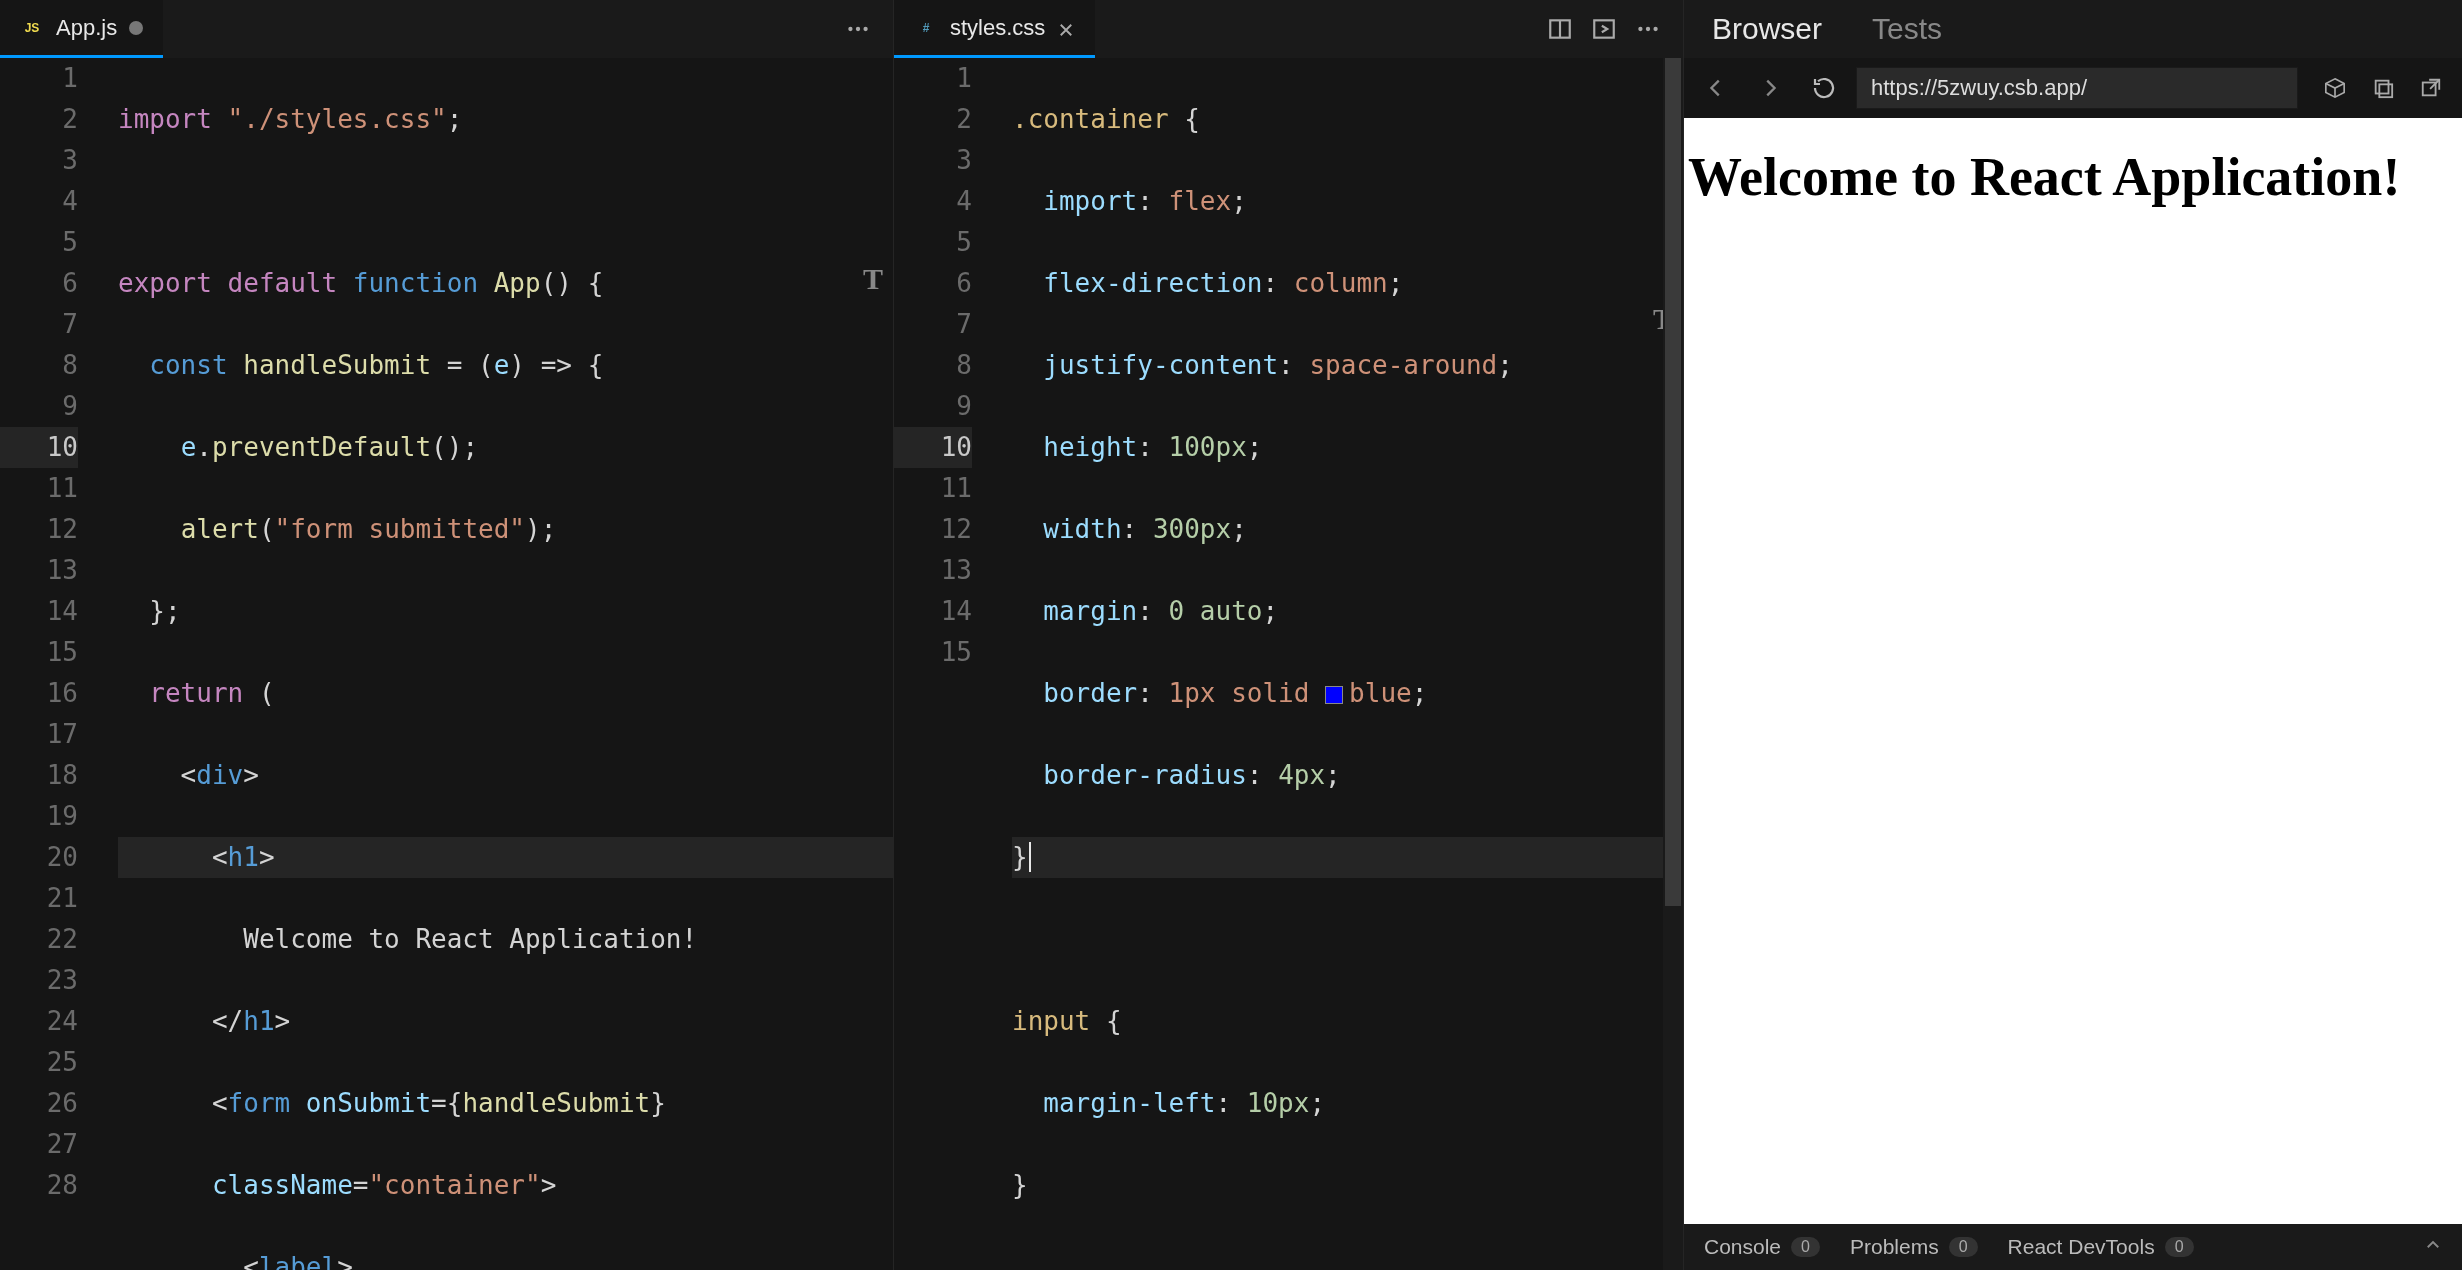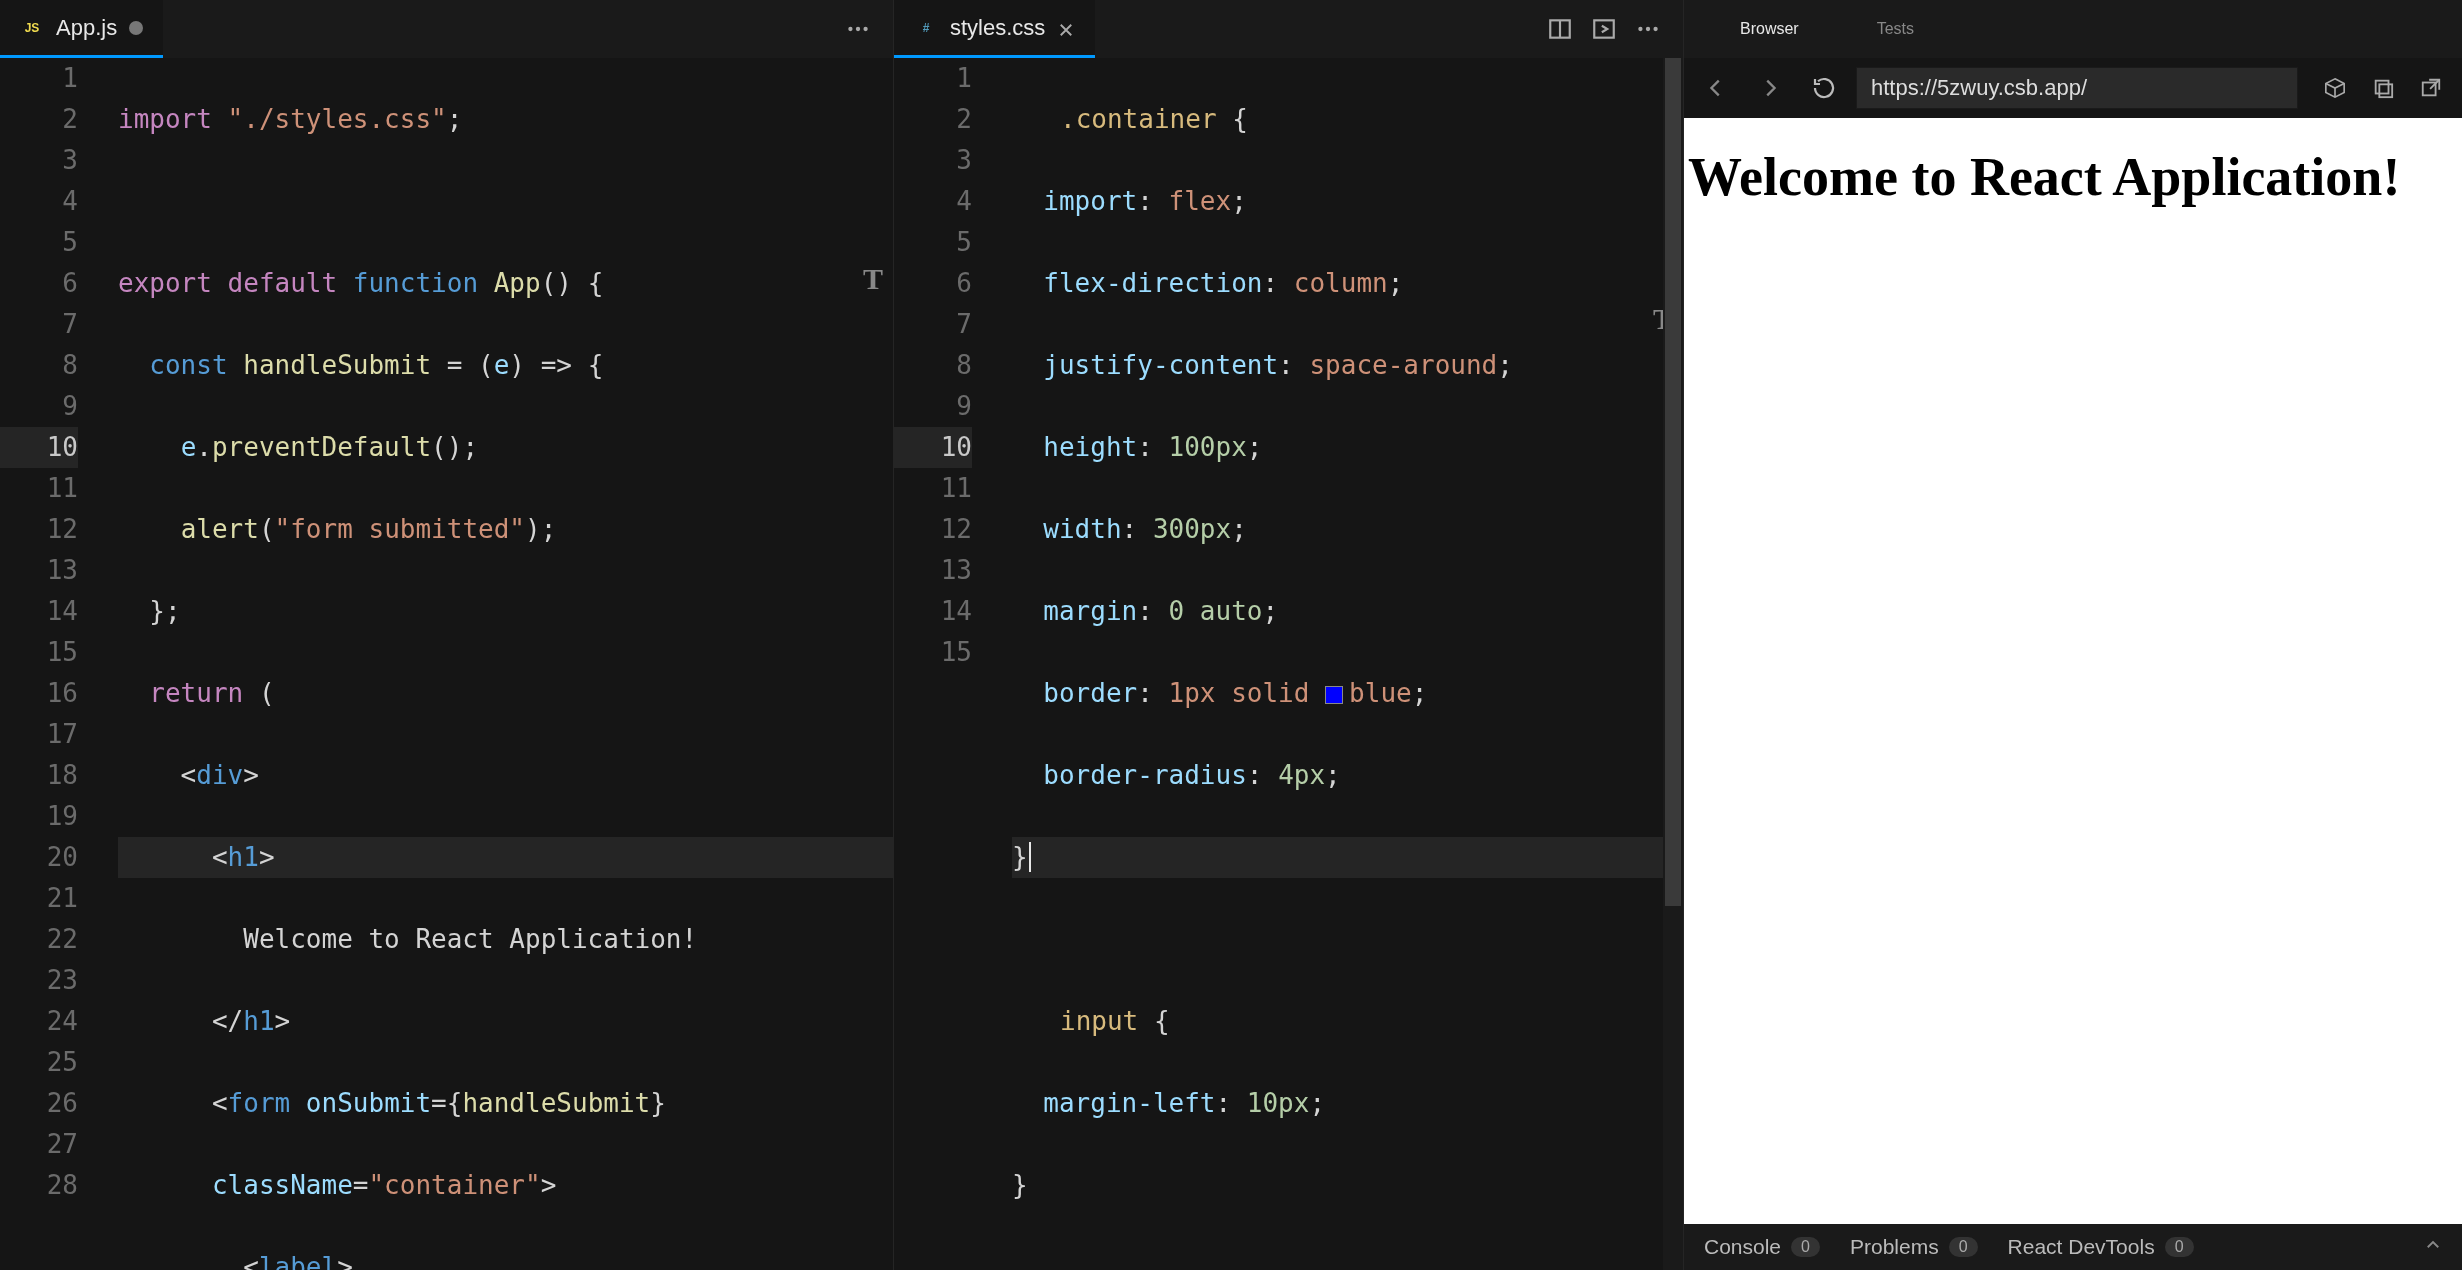--- a/index.html
+++ b/index.html
@@ -90,21 +90,21 @@
     
     .kw { color: #c586c0; margin-top: 20px; }
     .kw2 { color: #569cd6; }
     .str { color: #ce9178; }
     .fn { color: #dcdcaa; }
     .num { color: #b5cea8; }
     .id { color: #9cdcfe; }
     .tagc { color: #569cd6; }
     .attr { color: #9cdcfe; }
     .punc { color: #d4d4d4; }
-    .sel { color: #d7ba7d; margin-left: 48px; }
+    .sel { color: #d7ba7d; }
     .prop { color: #9cdcfe; }
     .val { color: #ce9178; }
     .color-sw { display:inline-block; width:18px; height:18px; background:#0000ff; border:1px solid #888; vertical-align:-2px; margin-right:6px; }
 
     .minimap-letter {
       position: absolute;
       right: 10px;
       font-family: serif;
       color: #888;
       font-size: 30px;
@@ -124,21 +124,21 @@
     }
 
     
     .right-tabs {
       height: 58px;
       display: flex; align-items: center;
       background: #1a1a1a;
       padding: 0 28px;
       gap: 50px;
     }
-    .right-tabs .rtab { color: #888; cursor:pointer; font-size: 16px; margin-left: 28px; }
+    .right-tabs .rtab { color: #888; cursor:pointer; font-size: 30px; }
     .right-tabs .rtab.active { color: #e8e8e8; }
 
     .addr-row {
       height: 60px;
       background: #151515;
       display: flex; align-items: center;
       gap: 10px;
       padding: 0 10px;
     }
     .addr-row .nav-ico { width:44px; height:44px; display:flex;align-items:center;justify-content:center; color:#888; cursor:pointer; }

